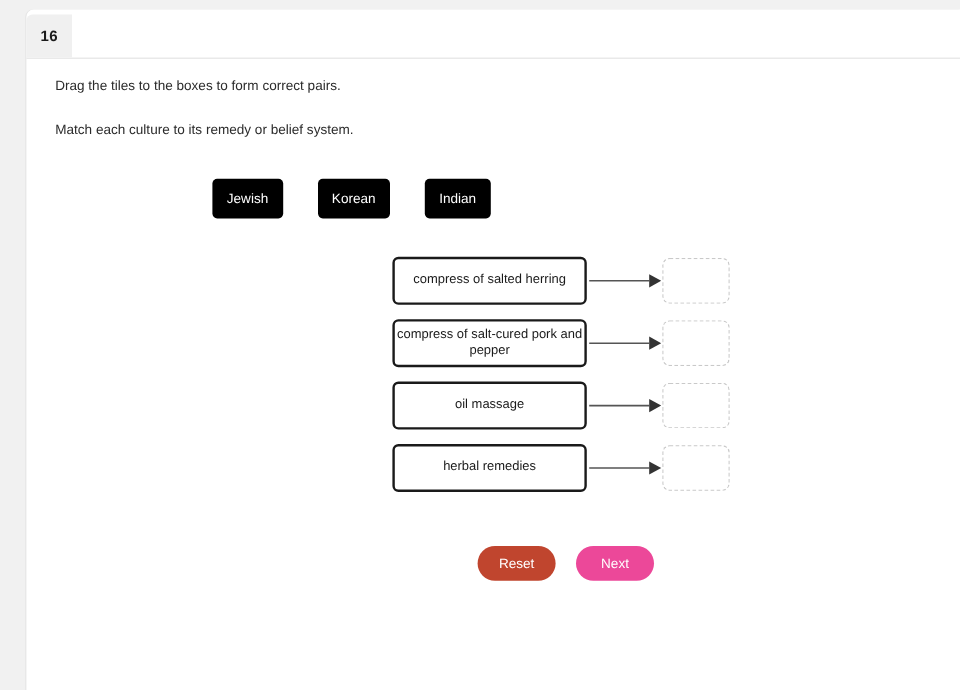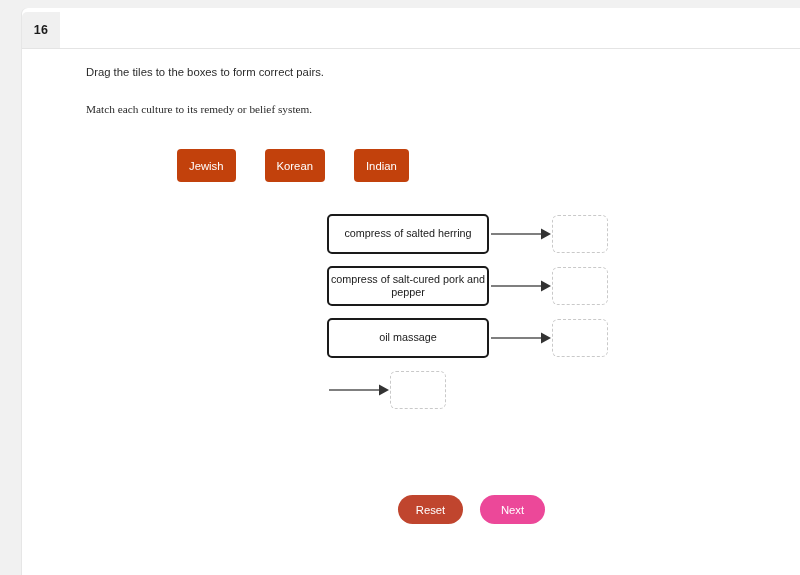--- a/index.html
+++ b/index.html
@@ -51,35 +51,34 @@
     color: #1b1b1b;
     letter-spacing: 0.2px;
   }
   
   .instruction {
     position: absolute;
     left: 24px;
     font-size: 11.3px;
     color: #2b2b2b;
     white-space: nowrap;
-    margin-left: 40px;
   }
   #instruction-1 { top: 58px; }
-  #instruction-2 { top: 95px; font-family: Liberation Serif, serif; }
+  #instruction-2 { top: 95px; }
 
   
   #tiles {
     position: absolute;
     left: 155px;
     top: 141px;
     display: flex;
     gap: 29px;
   }
   .tile {
-    background: #c2410c;
+    background: #000000;
     color: #ffffff;
     border-radius: 4px;
     font-size: 11.3px;
     height: 33px;
     display: flex;
     align-items: center;
     justify-content: center;
     padding: 0 12px;
     box-sizing: border-box;
     cursor: move;
@@ -142,21 +141,20 @@
   .btn {
     border: none;
     border-radius: 17px;
     height: 29px;
     min-width: 65px;
     color: #ffffff;
     font-size: 11.3px;
     font-family: "Liberation Sans", sans-serif;
     cursor: pointer;
     padding: 0 16px;
-    margin-top: 40px;
   }
   .btn-reset { background: #c0452e; }
   .btn-next  { background: #ec4899; }
 </style>
 </head>
 <body>
 
 <div id="screen">
   <div id="card">
 
@@ -203,20 +201,21 @@
         <div class="arrow">
           <svg width="63" height="20" viewBox="0 0 63 20">
             <line x1="2" y1="10" x2="52" y2="10" stroke="#555555" stroke-width="1.3"></line>
             <polygon points="52,4.5 62,10 52,15.5" fill="#333333"></polygon>
           </svg>
         </div>
         <div class="drop-box"></div>
       </div>
 
       <div class="match-row">
+        <div class="prompt-box">herbal remedies</div>
         <div class="arrow">
           <svg width="63" height="20" viewBox="0 0 63 20">
             <line x1="2" y1="10" x2="52" y2="10" stroke="#555555" stroke-width="1.3"></line>
             <polygon points="52,4.5 62,10 52,15.5" fill="#333333"></polygon>
           </svg>
         </div>
         <div class="drop-box"></div>
       </div>
 
     </div>

